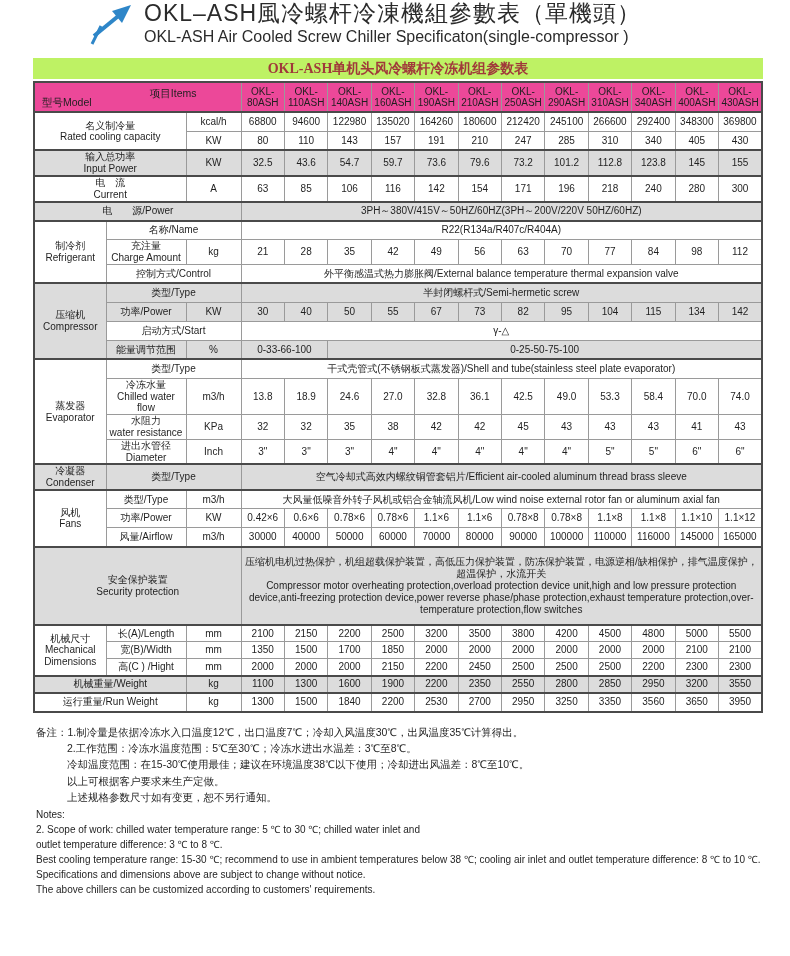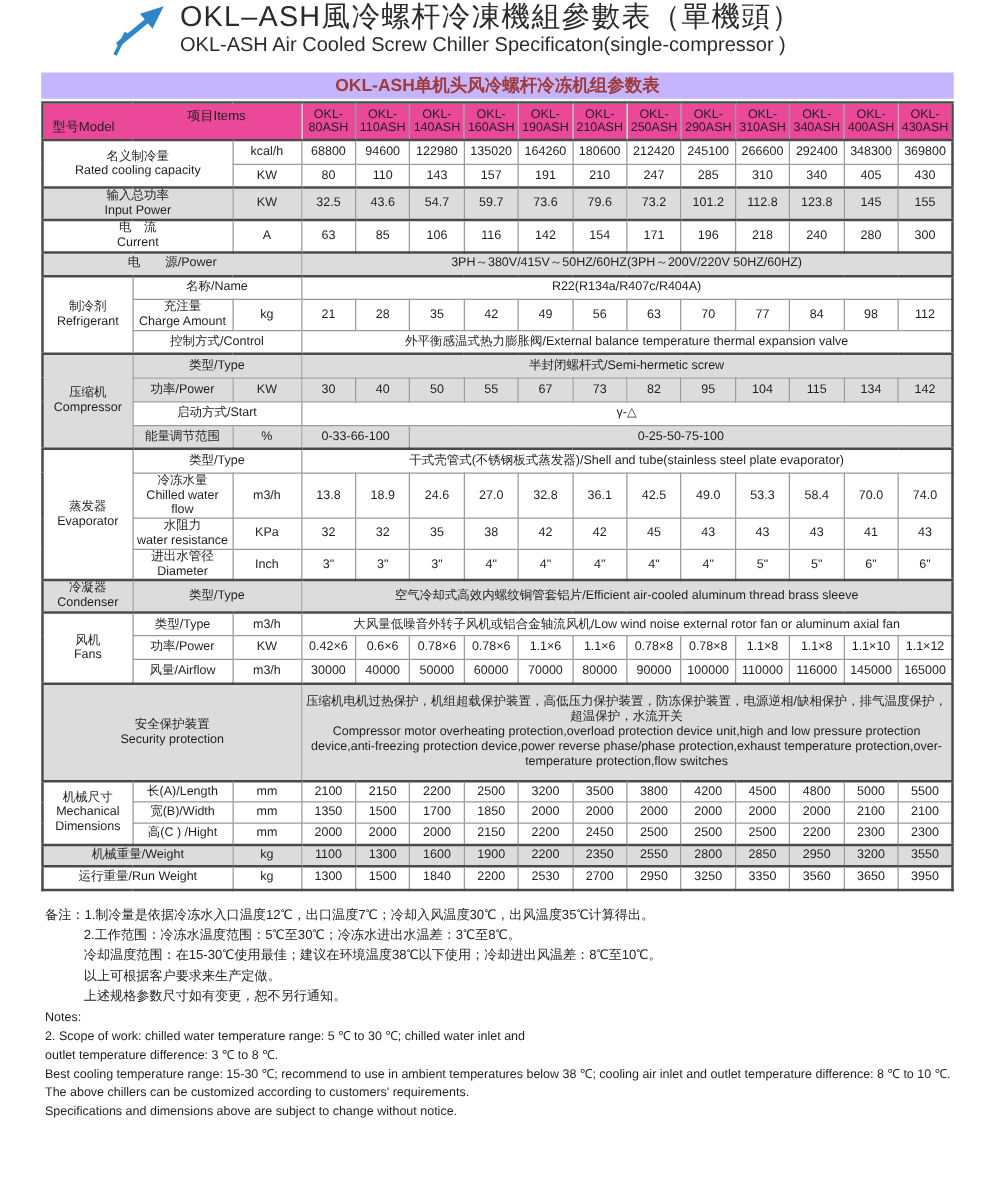--- a/index.html
+++ b/index.html
@@ -56,21 +56,21 @@
         <polygon points="45,5 26,11 36,23" fill="#2e86c8"></polygon>
         <path d="M6 44 L15 26" stroke="#2e86c8" stroke-width="3" fill="none"></path>
       </svg>
     </span>
     <div>
       <div class="t1">OKL–ASH風冷螺杆冷凍機組參數表（單機頭）</div>
       <div class="t2">OKL-ASH Air Cooled Screw Chiller Specificaton(single-compressor )</div>
     </div>
   </div>
 
-  <div class="cap" style="background: #c4b5fd; color: rgb(160, 58, 58);">OKL-ASH单机头风冷螺杆冷冻机组参数表</div>
+  <div class="cap" style="background: #bef264; color: rgb(160, 58, 58); font-family: Liberation Serif, serif;">OKL-ASH单机头风冷螺杆冷冻机组参数表</div>
 
   <table class="spec">
     <colgroup>
       <col style="width:72px">
         <col style="width:80px">
         <col style="width:55px">
       <col>
         <col>
         <col>
         <col>
@@ -587,18 +587,18 @@
         <div class="ind">2.工作范围：冷冻水温度范围：5℃至30℃；冷冻水进出水温差：3℃至8℃。</div>
         <div class="ind">冷却温度范围：在15-30℃使用最佳；建议在环境温度38℃以下使用；冷却进出风温差：8℃至10℃。</div>
         <div class="ind">以上可根据客户要求来生产定做。</div>
         <div class="ind">上述规格参数尺寸如有变更，恕不另行通知。</div>
       </div>
     <div class="nlabel">Notes:</div>
     <div class="nen">
         <div>2. Scope of work: chilled water temperature range: 5 ℃ to 30 ℃; chilled water inlet and</div>
         <div>outlet temperature difference: 3 ℃ to 8 ℃.</div>
         <div>Best cooling temperature range: 15-30 ℃; recommend to use in ambient temperatures below 38 ℃; cooling air inlet and outlet temperature difference: 8 ℃ to 10 ℃.</div>
+        <div>Specifications and dimensions above are subject to change without notice.</div>
         <div>The above chillers can be customized according to customers'  requirements.</div>
-        <div>Specifications and dimensions above are subject to change without notice.</div>
       </div>
   </div>
 
 </div>
 
 </body></html>

